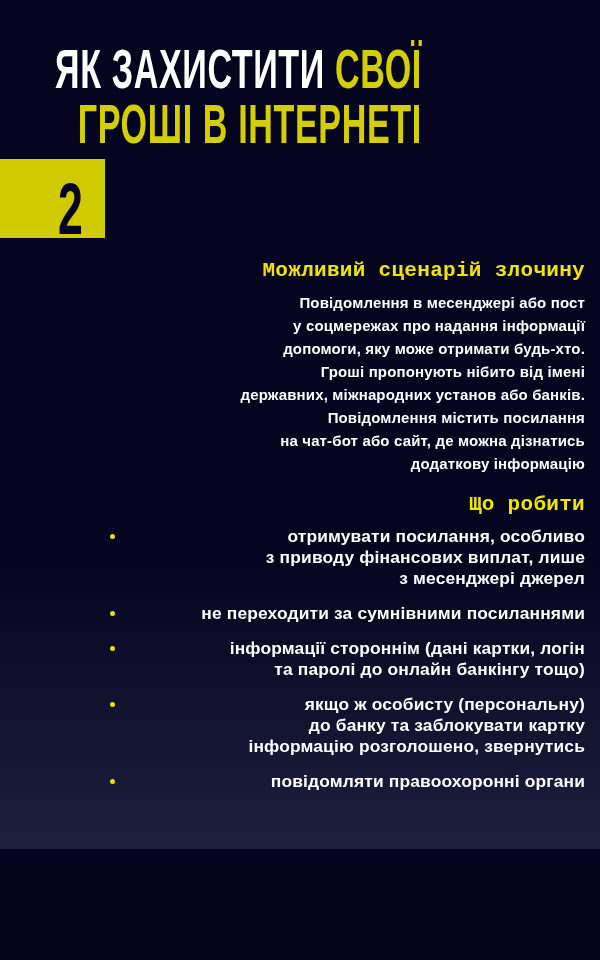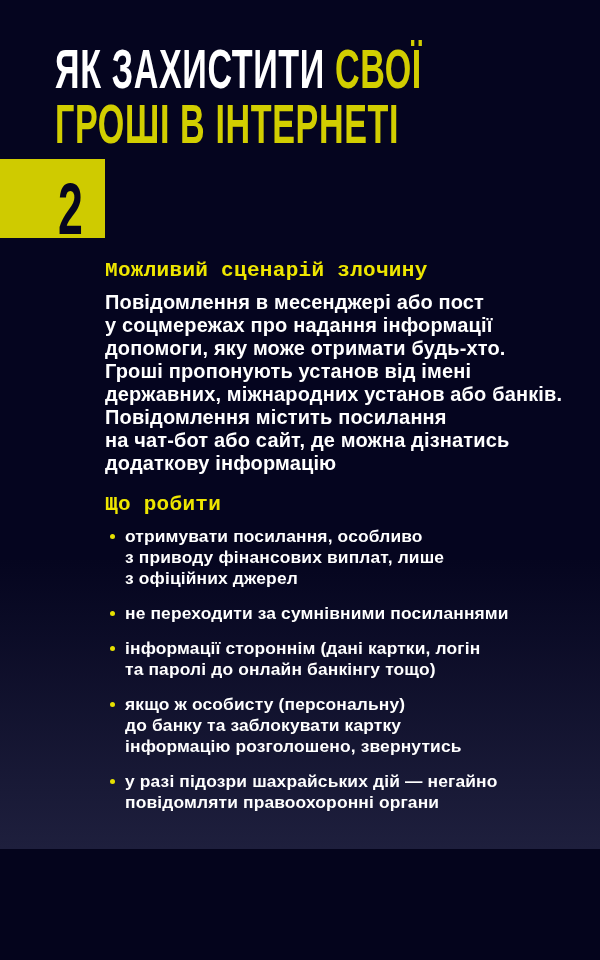--- a/index.html
+++ b/index.html
@@ -5,20 +5,21 @@
   * { margin: 0; padding: 0; box-sizing: border-box; }
   html, body { width: 600px; height: 960px; overflow: hidden; }
   body {
     background: #05051f;
     font-family: "Liberation Sans", "DejaVu Sans", sans-serif;
     position: relative;
   }
   .card {
     position: absolute; left: 0; top: 0; width: 600px; height: 849px;
     background: linear-gradient(to bottom, #05051f 0px, #05051f 560px, #1e1f3d 849px);
+    text-align: right;
   }
   .footer {
     position: absolute; left: 0; top: 849px; width: 600px; height: 111px;
     background: #04041c;
   }
   
   .title {
     position: absolute; left: 55px; top: 42px;
     font-family: "Liberation Sans", sans-serif;
     font-weight: bold;
@@ -45,21 +46,21 @@
     color: #05051f;
     transform: scaleX(0.62); transform-origin: left top;
   }
   
   .content { position: absolute; left: 105px; top: 257px; width: 480px; }
   .subhead {
     color: #eee600; font-weight: bold; font-size: 21px; line-height: 28px;
     letter-spacing: 0.3px; white-space: nowrap; font-family: Liberation Mono, monospace;
   }
   .body-text {
-    margin-top: 6px; color: #ffffff; font-weight: bold; font-size: 20px; line-height: 23px;
+    margin-top: 6px; color: #ffffff; font-weight: bold; font-size: 15px; line-height: 23px;
     letter-spacing: 0.15px;
   }
   .body-text span { display: block; white-space: nowrap; }
   .subhead2 { margin-top: 16px; }
   .bullets { list-style: none; margin-top: 7px; }
   .bullets li {
     position: relative; padding-left: 20px; margin-bottom: 14px;
     color: #ffffff; font-weight: bold; font-size: 17.4px; line-height: 21px;
     letter-spacing: 0.15px;
   }
@@ -81,53 +82,52 @@
   <div class="num-box">
     <span class="num">2</span>
   </div>
 
   <div class="content">
     <div class="subhead">Можливий сценарій злочину</div>
     <div class="body-text">
       <span>Повідомлення в месенджері або пост</span>
       <span>у соцмережах про надання інформації</span>
       <span>допомоги, яку може отримати будь-хто.</span>
-      <span>Гроші пропонують установ від імені</span>
+      <span>Гроші пропонують нібито від імені</span>
       <span>державних, міжнародних установ або банків.</span>
       <span>Повідомлення містить посилання</span>
       <span>на чат-бот або сайт, де можна дізнатись</span>
       <span>додаткову інформацію</span>
     </div>
 
     <div class="subhead subhead2">Що робити</div>
     <ul class="bullets">
       <li>
         <span class="dot"></span>
         <span class="l">отримувати посилання, особливо</span>
         <span class="l">з приводу фінансових виплат, лише</span>
-        <span class="l">з офіційних джерел</span>
+        <span class="l">з месенджері джерел</span>
       </li>
       <li>
         <span class="dot"></span>
         <span class="l">не переходити за сумнівними посиланнями</span>
       </li>
       <li>
         <span class="dot"></span>
         <span class="l">інформації стороннім (дані картки, логін</span>
         <span class="l">та паролі до онлайн банкінгу тощо)</span>
       </li>
       <li>
         <span class="dot"></span>
         <span class="l">якщо ж особисту (персональну)</span>
         <span class="l">до банку та заблокувати картку</span>
         <span class="l">інформацію розголошено, звернутись</span>
       </li>
       <li>
         <span class="dot"></span>
-        <span class="l">у разі підозри шахрайських дій — негайно</span>
         <span class="l">повідомляти правоохоронні органи</span>
       </li>
     </ul>
   </div>
 </div>
 
 <div class="footer">
   
 </div>
 

